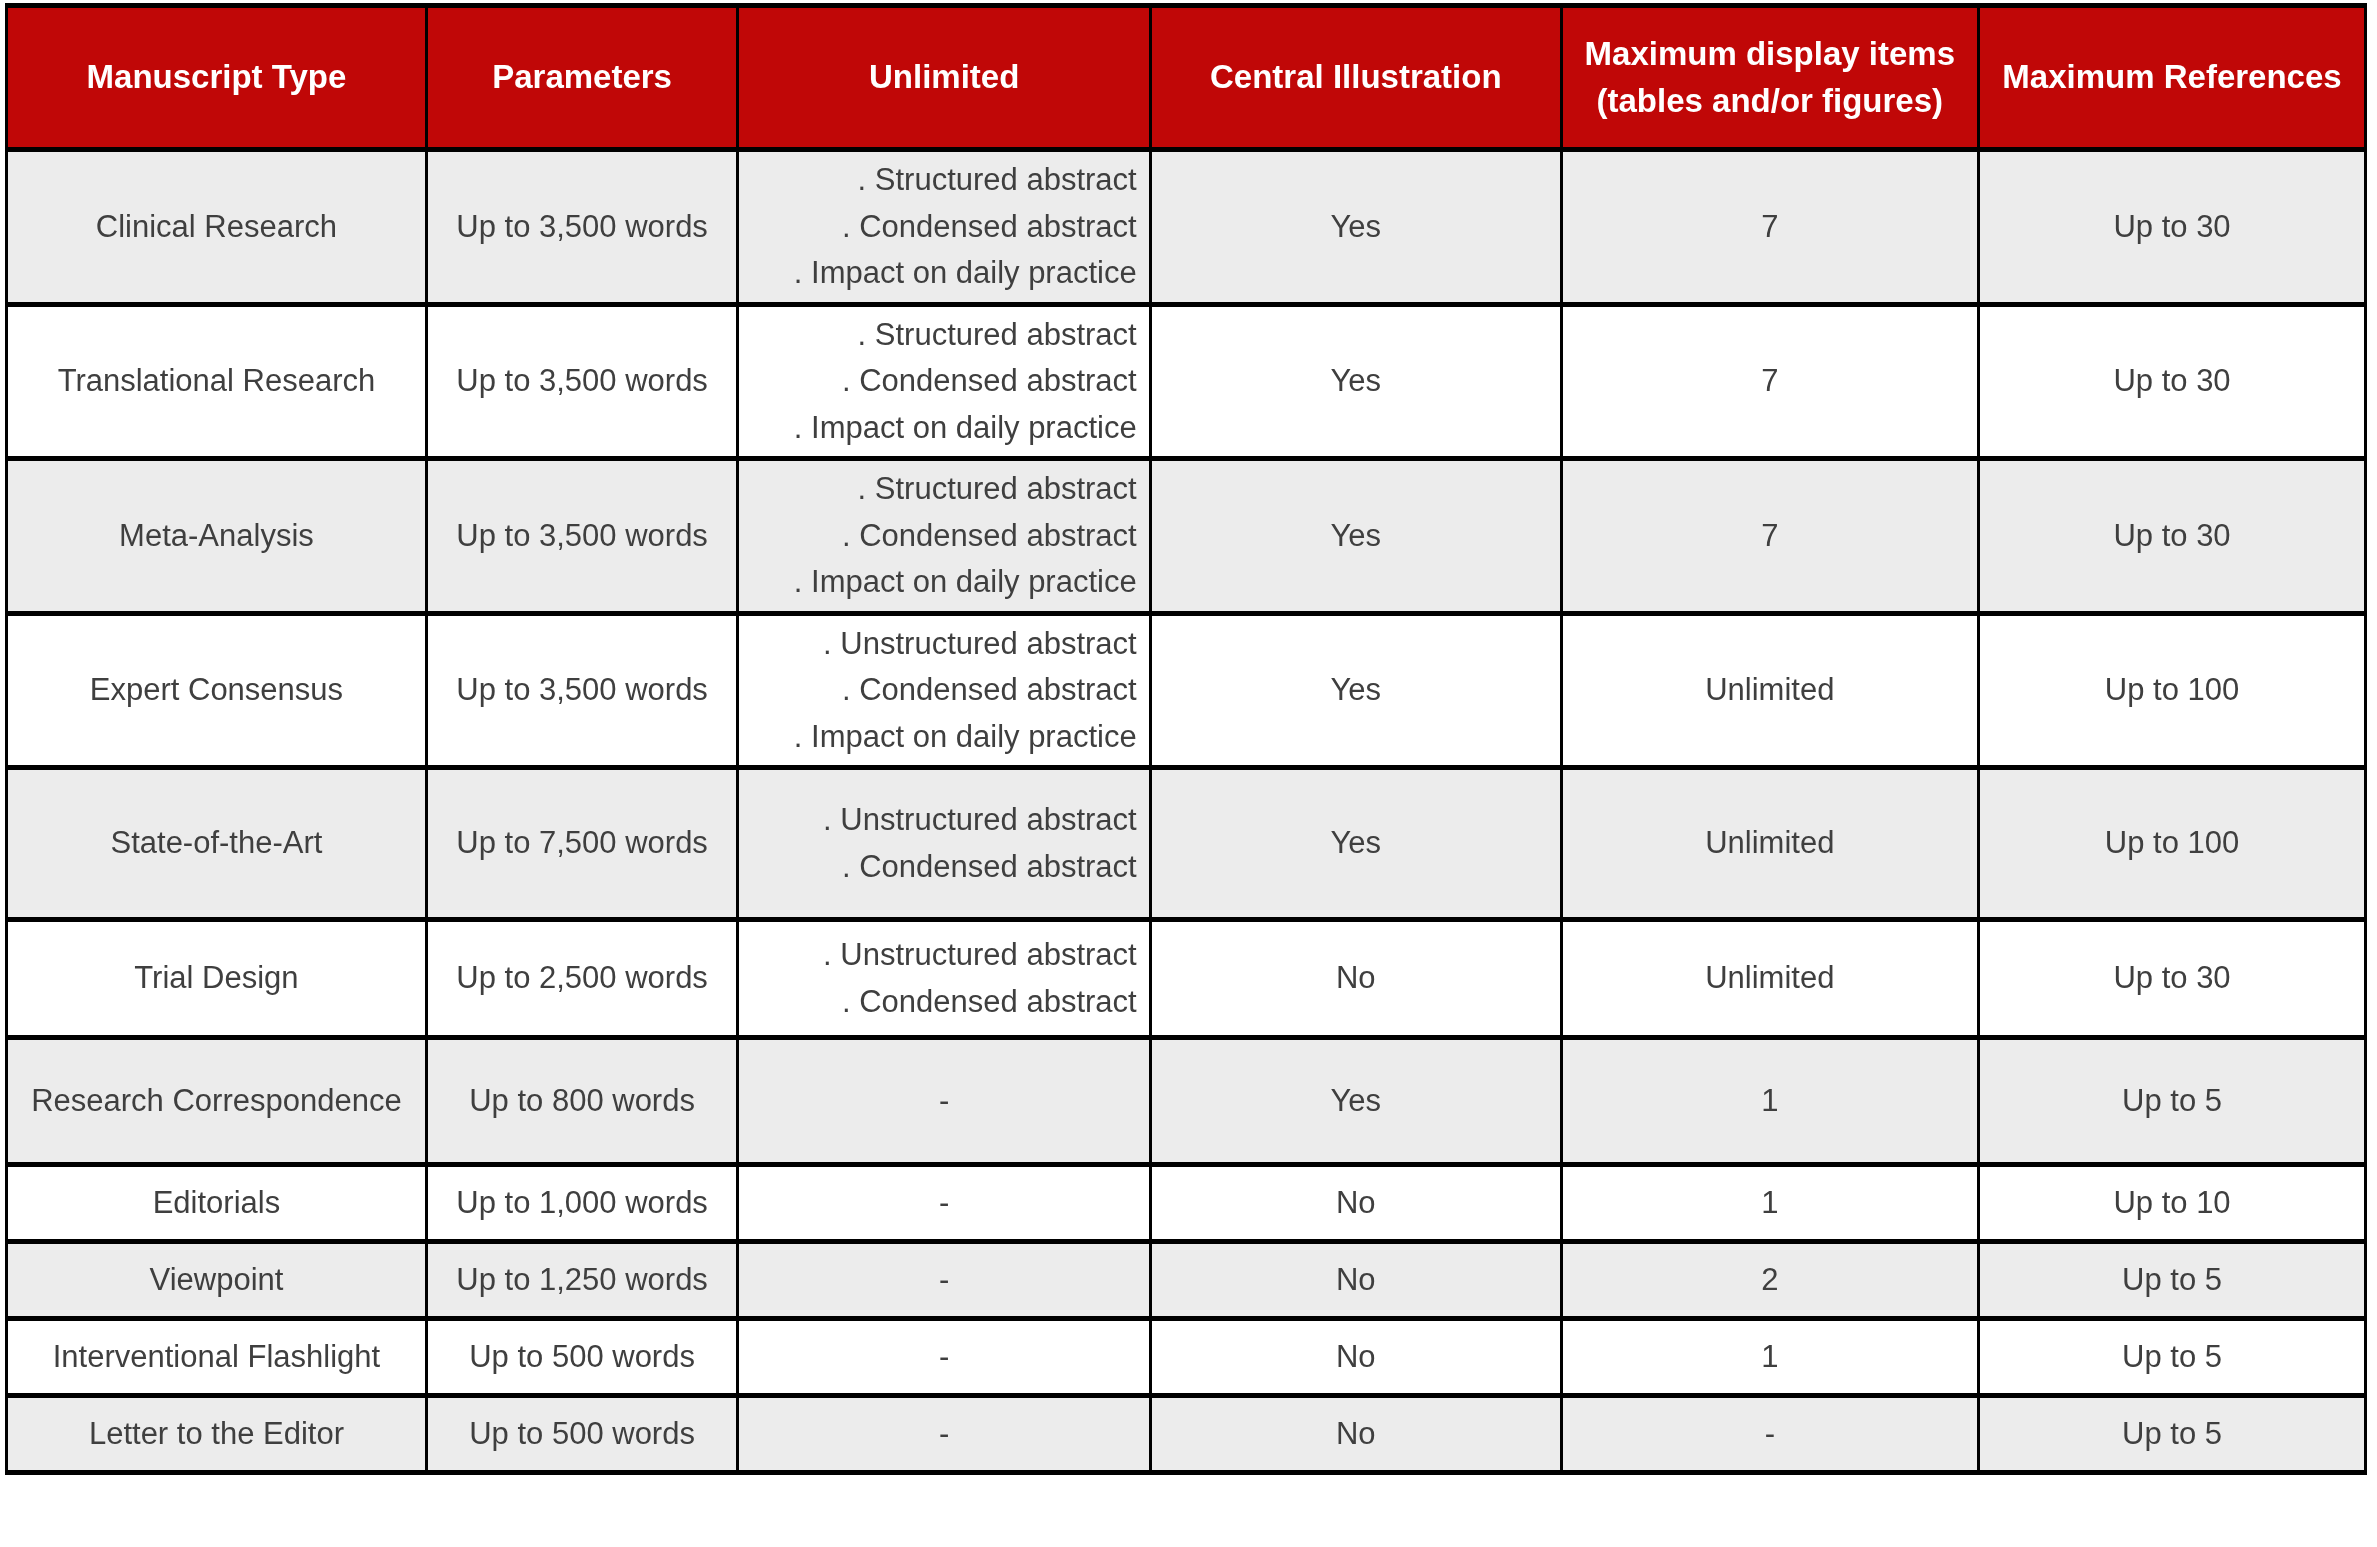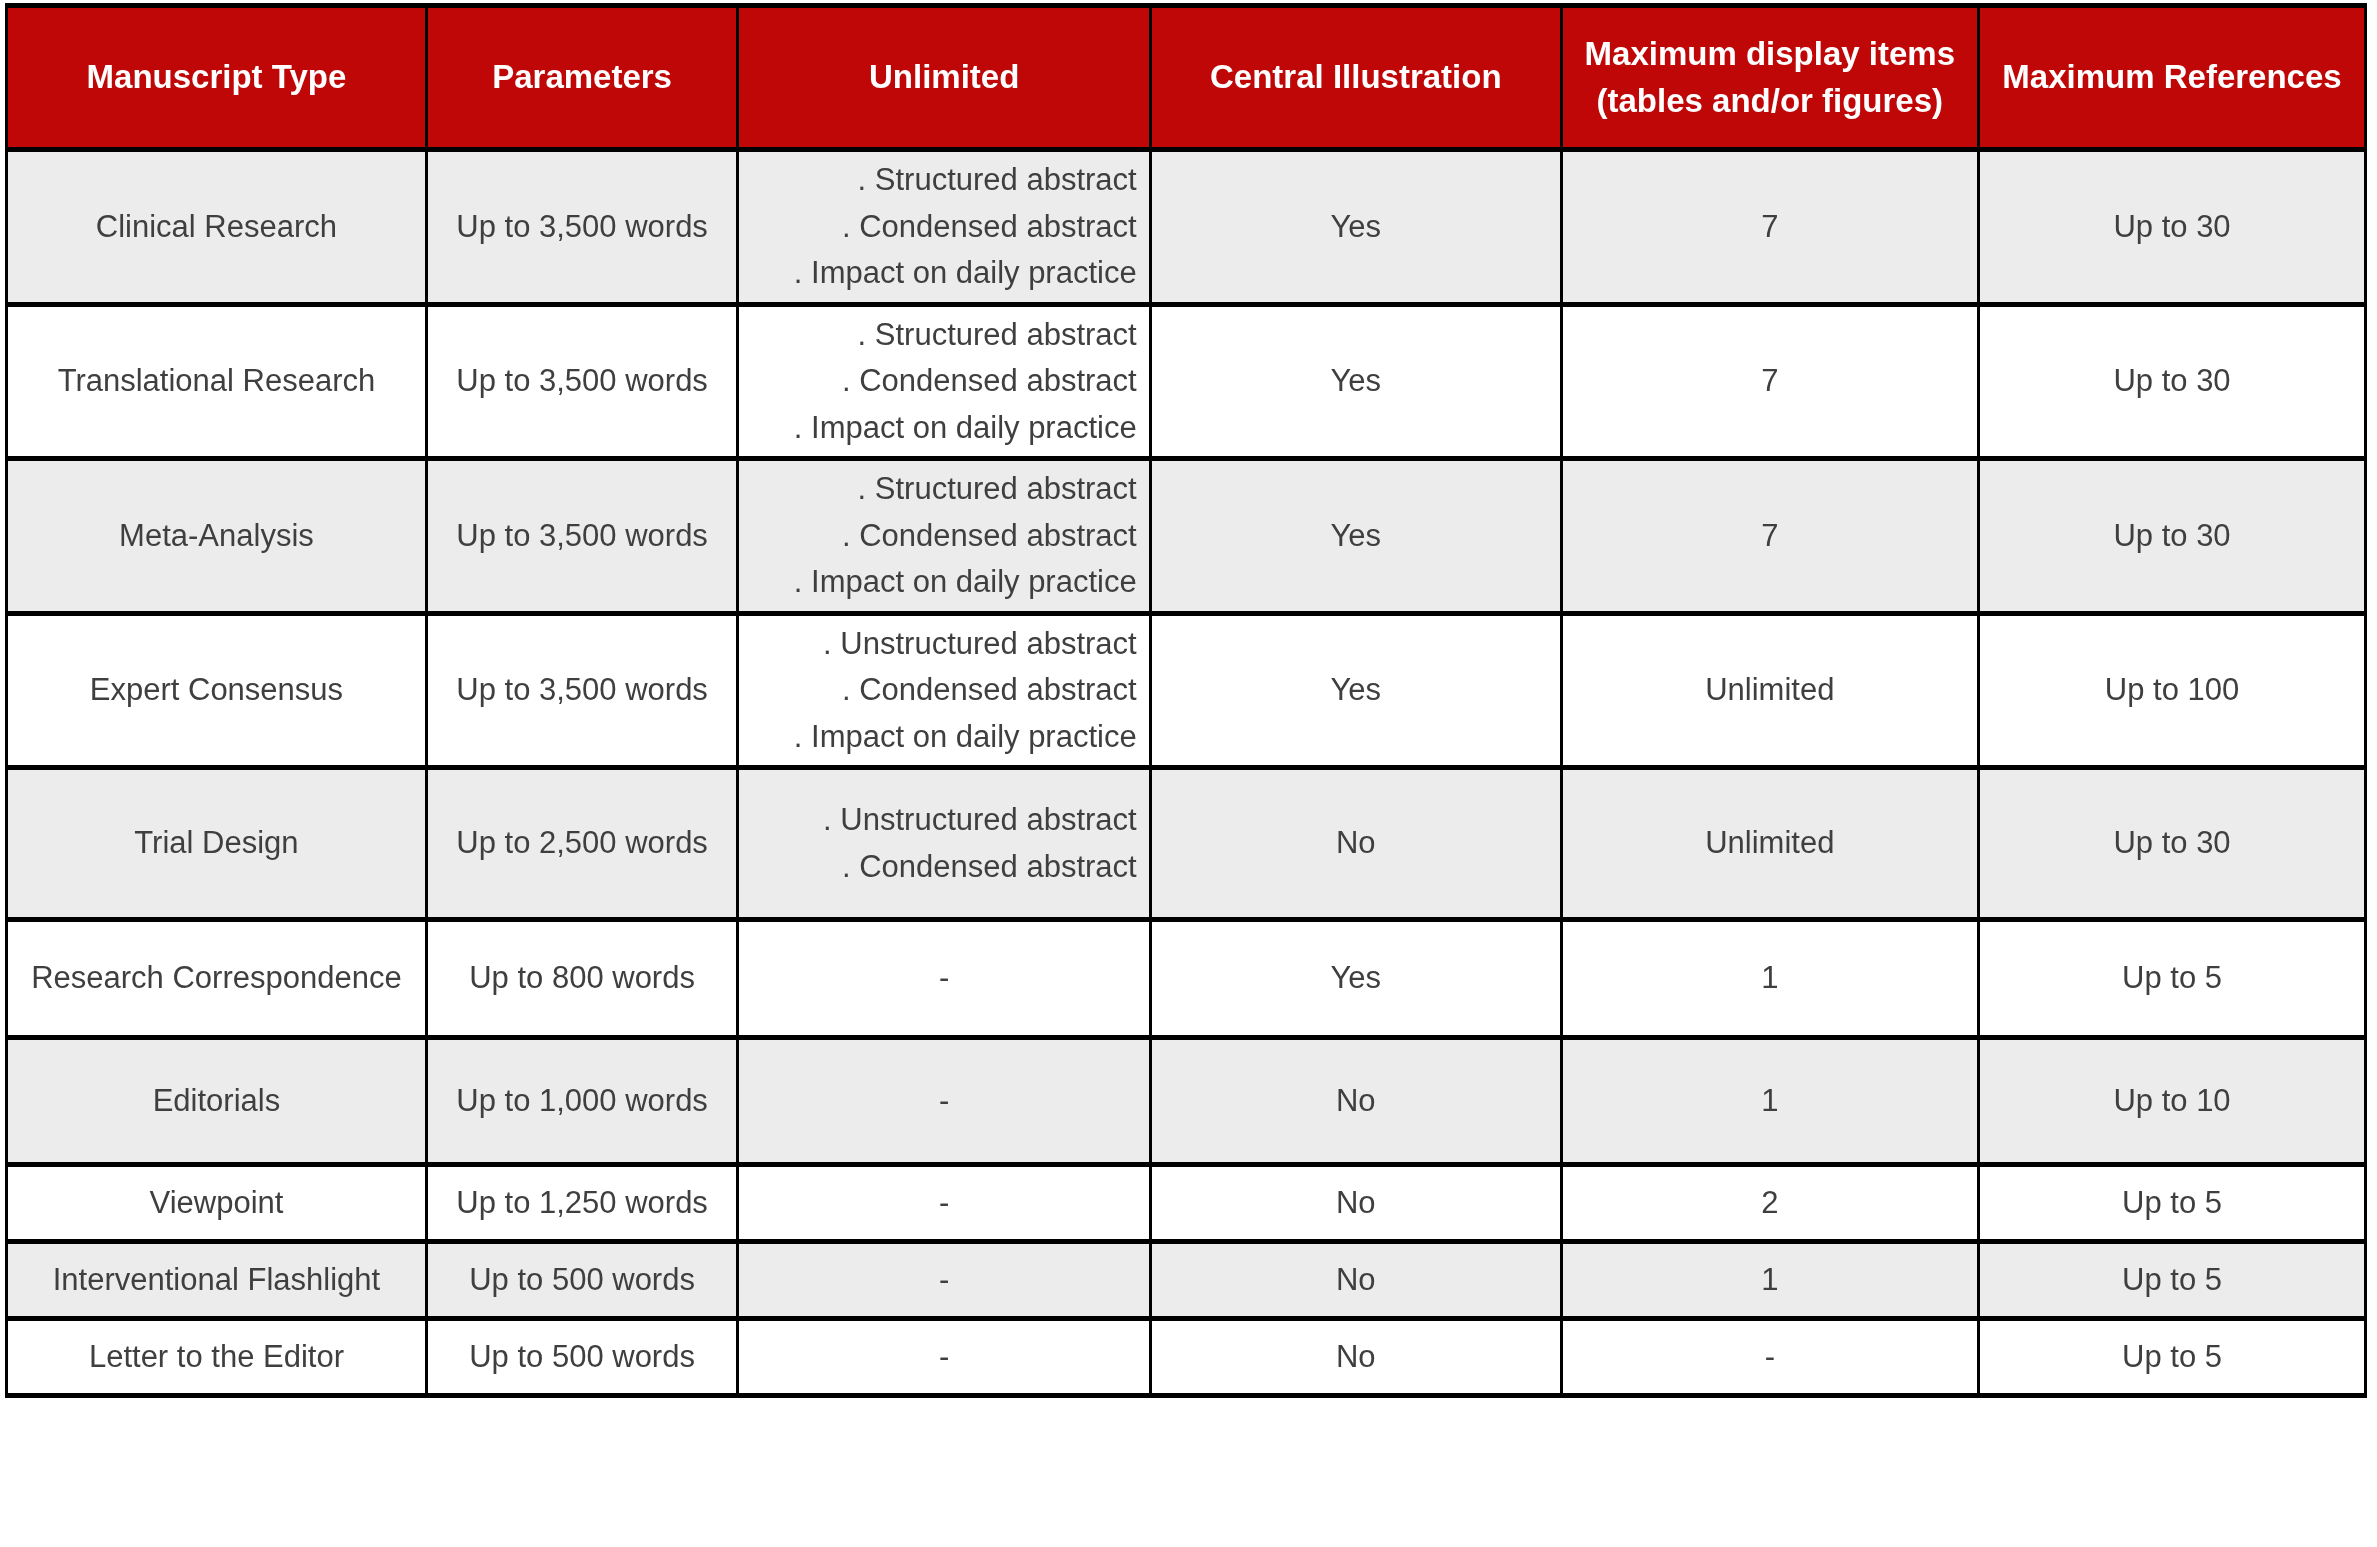--- a/index.html
+++ b/index.html
@@ -129,20 +129,31 @@
           <td class="abstract-list">
             <div>. Unstructured abstract</div>
             <div>. Condensed abstract</div>
             <div>. Impact on daily practice</div>
           </td>
           <td>Yes</td>
           <td>Unlimited</td>
           <td>Up to 100</td>
         </tr>
         <tr>
+          <td>State-of-the-Art</td>
+          <td>Up to 7,500 words</td>
+          <td class="abstract-list">
+            <div>. Unstructured abstract</div>
+            <div>. Condensed abstract</div>
+          </td>
+          <td>Yes</td>
+          <td>Unlimited</td>
+          <td>Up to 100</td>
+        </tr>
+        <tr>
           <td>Trial Design</td>
           <td>Up to 2,500 words</td>
           <td class="abstract-list">
             <div>. Unstructured abstract</div>
             <div>. Condensed abstract</div>
           </td>
           <td>No</td>
           <td>Unlimited</td>
           <td>Up to 30</td>
         </tr>

